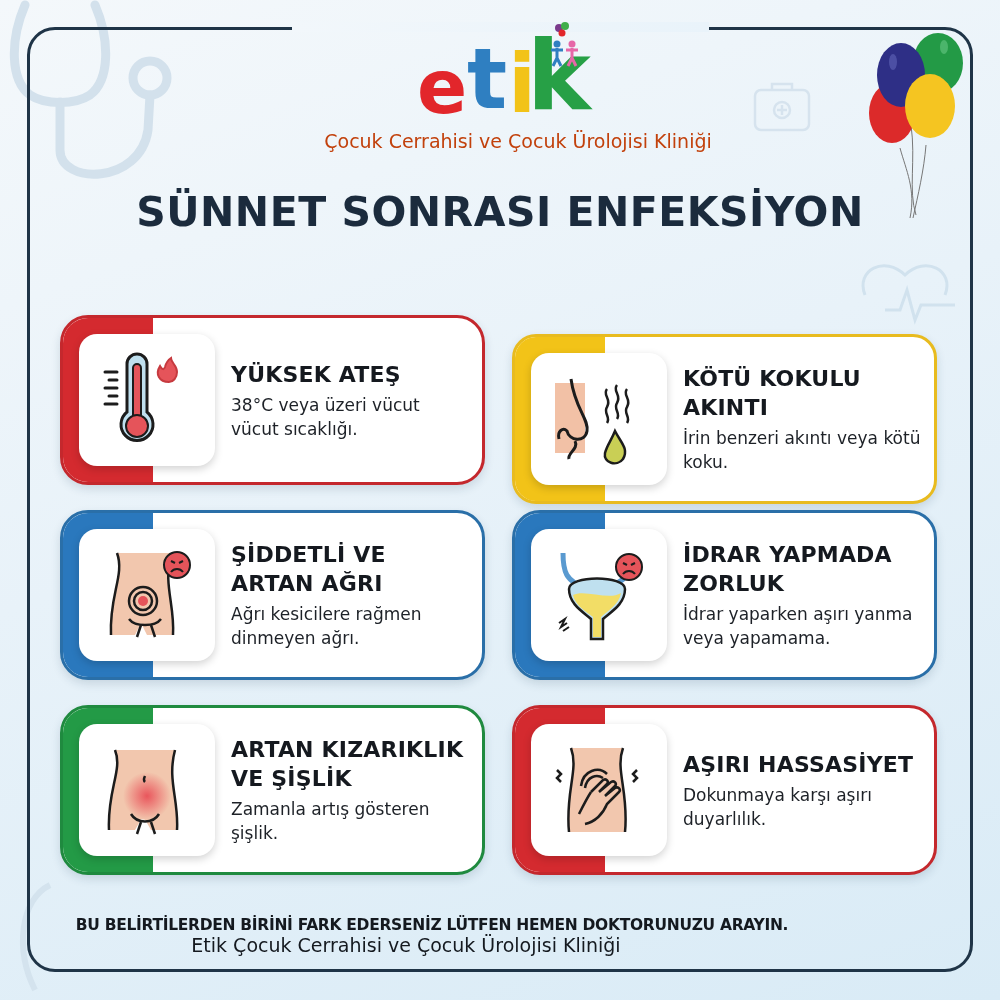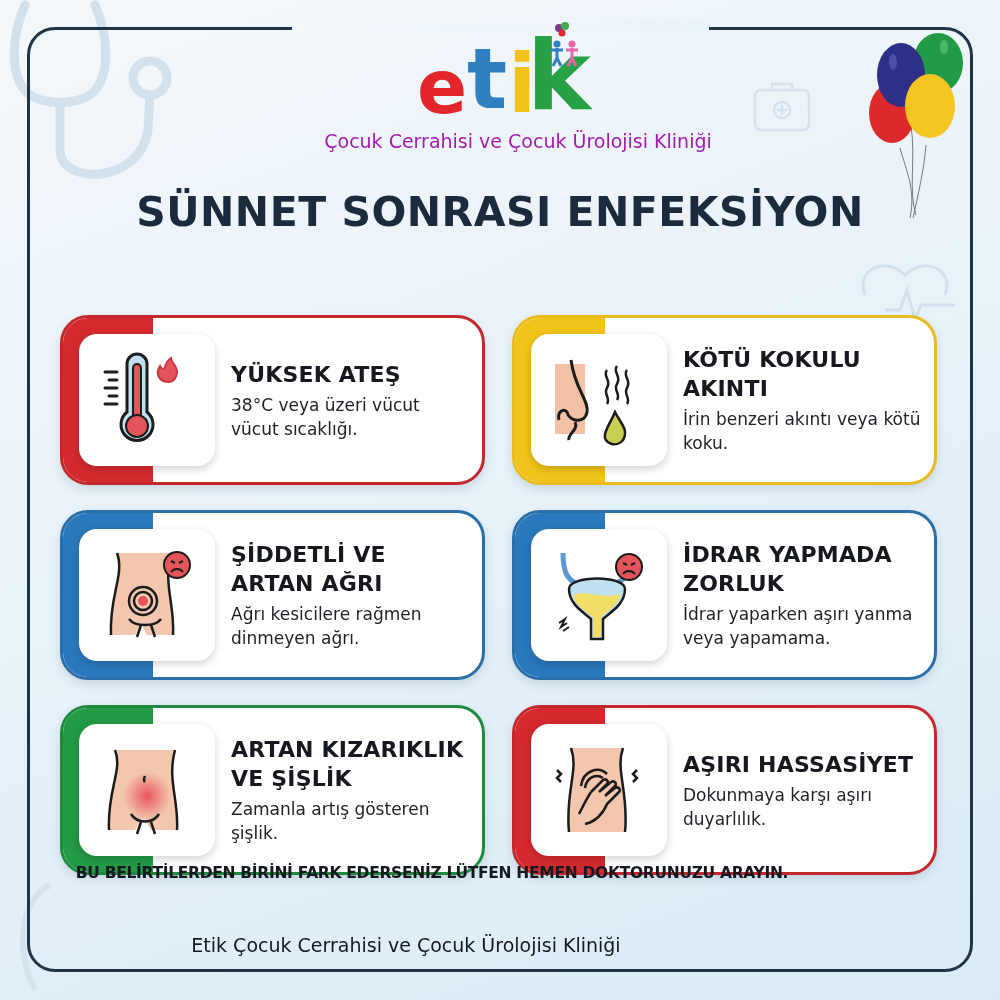--- a/index.html
+++ b/index.html
@@ -18,21 +18,21 @@
     position: absolute; top: 22px; left: 0; width: 1000px; text-align: center;
   }
   .logo-word {
     display: inline-block; position: relative; height: 100px; width: 170px;
   }
   .logo-word span {
     position: absolute; font-family: "DejaVu Sans", sans-serif; font-weight: bold;
   }
   .subtitle {
     position: absolute; top: 130px; left: 0; width: 1000px; text-align: center;
-    font-size: 19px; color: #a21caf; font-family: "DejaVu Sans", sans-serif; padding-left: 36px;
+    font-size: 19px; color: #c2410c; font-family: "DejaVu Sans", sans-serif; padding-left: 36px;
   }
   .title {
     position: absolute; top: 186px; left: 0; width: 1000px; text-align: center;
     font-family: "DejaVu Sans", sans-serif; font-weight: bold; color: #1b2b3d;
     font-size: 41px; line-height: 52px; letter-spacing: 0.5px;
   }
   .card {
     position: absolute; width: 425px; height: 170px;
     border-radius: 28px; border: 3px solid; background: #fff;
     box-shadow: 0 4px 10px rgba(30,60,90,0.15);
@@ -52,21 +52,21 @@
     display: flex; flex-direction: column; justify-content: center;
   }
   .card .ctitle {
     font-weight: bold; font-size: 22px; line-height: 29px; color: #15191f;
     letter-spacing: 0.2px;
   }
   .card .cdesc {
     font-size: 17px; line-height: 24px; color: #1d2127; margin-top: 4px;
   }
   .footer-warn {
-    position: absolute; top: 864px; left: 0; width: 864px; text-align: center;
+    position: absolute; top: 916px; left: 0; width: 864px; text-align: center;
     font-weight: bold; font-size: 15.5px; color: #14191f; letter-spacing: -0.3px;
   }
   .footer-clinic {
     position: absolute; top: 934px; left: 0; width: 812px; text-align: center;
     font-size: 19px; color: #14191f;
   }
 </style>
 </head>
 <body>
 
@@ -148,21 +148,21 @@
       <circle cx="40" cy="76" r="11" fill="#e5545a" stroke="#1c1c1c" stroke-width="2"></circle>
       <path d="M72 32 c-10 0 -14 -8 -9 -16 c2 4 4 4 5 1 c1 -4 3 -7 6 -9 c0 5 6 7 6 14 c0 6 -4 10 -8 10z" fill="#e5545a" stroke="#c63a3f" stroke-width="2"></path>
     </svg>
   </div>
   <div class="text">
     <div class="ctitle">YÜKSEK ATEŞ</div>
     <div class="cdesc">38°C veya üzeri vücut vücut sıcaklığı.</div>
   </div>
 </div>
 
-<div class="card" style="left:512px;top:315px;border-color:#e8bb1f;">
+<div class="card" style="left:512px;top:334px;border-color:#e8bb1f;border-radius:24px;">
   <div class="band" style="background:#f2c318"></div>
   <div class="iconbox">
     <svg width="100" height="100" viewBox="0 0 100 100">
       <rect x="6" y="14" width="30" height="70" fill="#f2c1a6"></rect>
       <path d="M22 10 C26 40, 40 50, 38 62 C36 74, 20 72, 18 62 C14 58, 8 62, 10 70 M26 72 C30 80, 18 84, 20 90" fill="none" stroke="#1c1c1c" stroke-width="3"></path>
       <g fill="none" stroke="#1c1c1c" stroke-width="2.5">
           <path d="M58 20 c-5 6 5 10 0 18 c-4 6 4 10 0 16"></path>
           <path d="M68 16 c-5 6 5 10 0 18 c-4 6 4 10 0 16"></path>
           <path d="M78 20 c-5 6 5 10 0 18 c-4 6 4 10 0 16"></path>
         </g>

